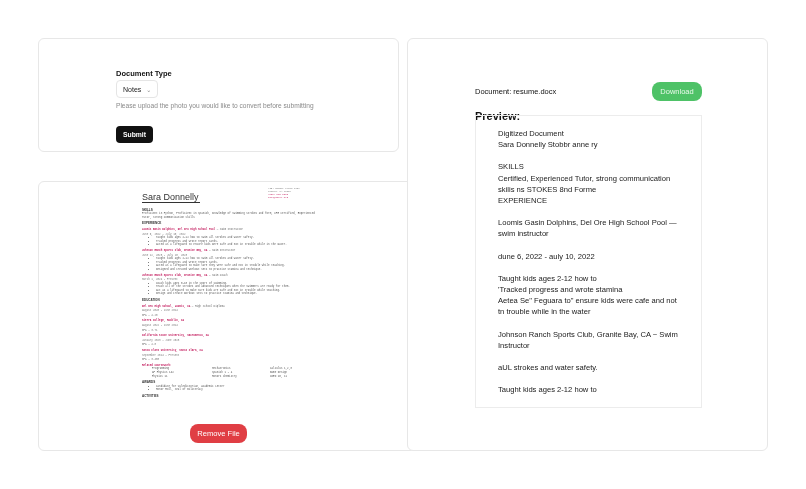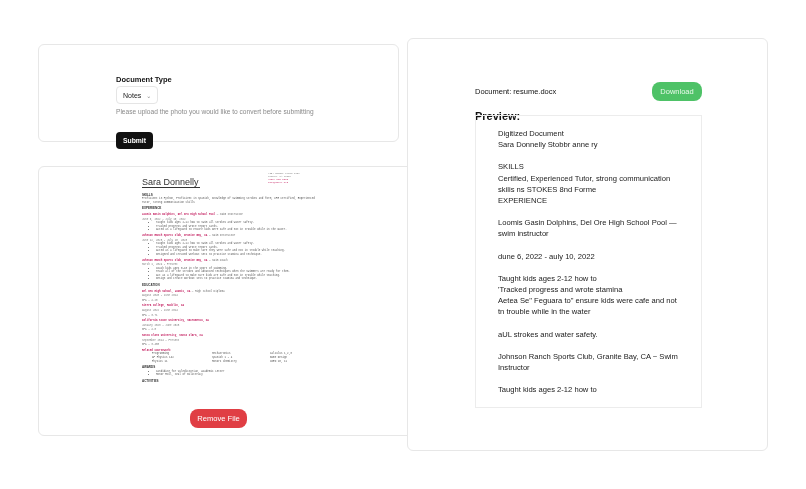--- a/index.html
+++ b/index.html
@@ -1,21 +1,21 @@
 <!DOCTYPE html>
 <html><head>
 <meta charset="utf-8">
 <style>
   * { box-sizing: border-box; margin: 0; padding: 0; }
   html, body { width: 806px; height: 489px; background: #ffffff; overflow: hidden; }
   body { font-family: "Liberation Sans", "DejaVu Sans", sans-serif; color: #111; position: relative; }
 
   .card { position: absolute; background: #fff; border: 1px solid #e7e7e7; border-radius: 6px; }
-  #card-form { left: 38px; top: 44px; width: 361px; height: 98px; }
-  #card-image { left: 38px; top: 166px; width: 392px; height: 270px; overflow: hidden; }
+  #card-form { left: 38px; top: 38px; width: 361px; height: 114px; }
+  #card-image { left: 38px; top: 181px; width: 392px; height: 270px; overflow: hidden; }
   #card-result { left: 407px; top: 38px; width: 361px; height: 413px; }
 
   
   .label-doc-type { position: absolute; left: 77px; top: 30px; font-size: 7.5px; font-weight: 600; color: #111; }
   .select { position: absolute; left: 77px; top: 41px; width: 42px; height: 18px; border: 1px solid #e5e5e5; border-radius: 4px; font-size: 7px; color: #222; display: flex; align-items: center; padding-left: 6px; gap: 5px; }
   .select .chev { font-size: 6px; color: #888; }
   .hint { position: absolute; left: 77px; top: 63px; font-size: 6.6px; color: #8a8a8a; white-space: nowrap; }
   .submit { position: absolute; left: 77px; top: 87px; width: 37px; height: 17px; background: #111; color: #fff; font-size: 6.8px; font-weight: 600; border-radius: 4px; display: flex; align-items: center; justify-content: center; border: none; }
 
   
@@ -155,22 +155,22 @@
     </div>
     <div class="para">
       <span>dune 6, 2022 - auly 10, 2022</span>
     </div>
     <div class="para">
       <span>Taught kids ages 2-12 how to</span>
       <span>'Tracked progress and wrote stamina</span>
       <span>Aetea Se" Feguara to" ensure kids were cafe and not tn trouble while in the water</span>
     </div>
     <div class="para">
-      <span>aUL strokes and water safety.</span>
+      <span>Johnson Ranch Sports Club, Granite Bay, CA ~ Swim Instructor</span>
     </div>
     <div class="para">
-      <span>Johnson Ranch Sports Club, Granite Bay, CA ~ Swim Instructor</span>
+      <span>aUL strokes and water safety.</span>
     </div>
     <div class="para">
       <span>Taught kids ages 2-12 how to</span>
     </div>
   </div>
 </div>
 
 </body></html>

